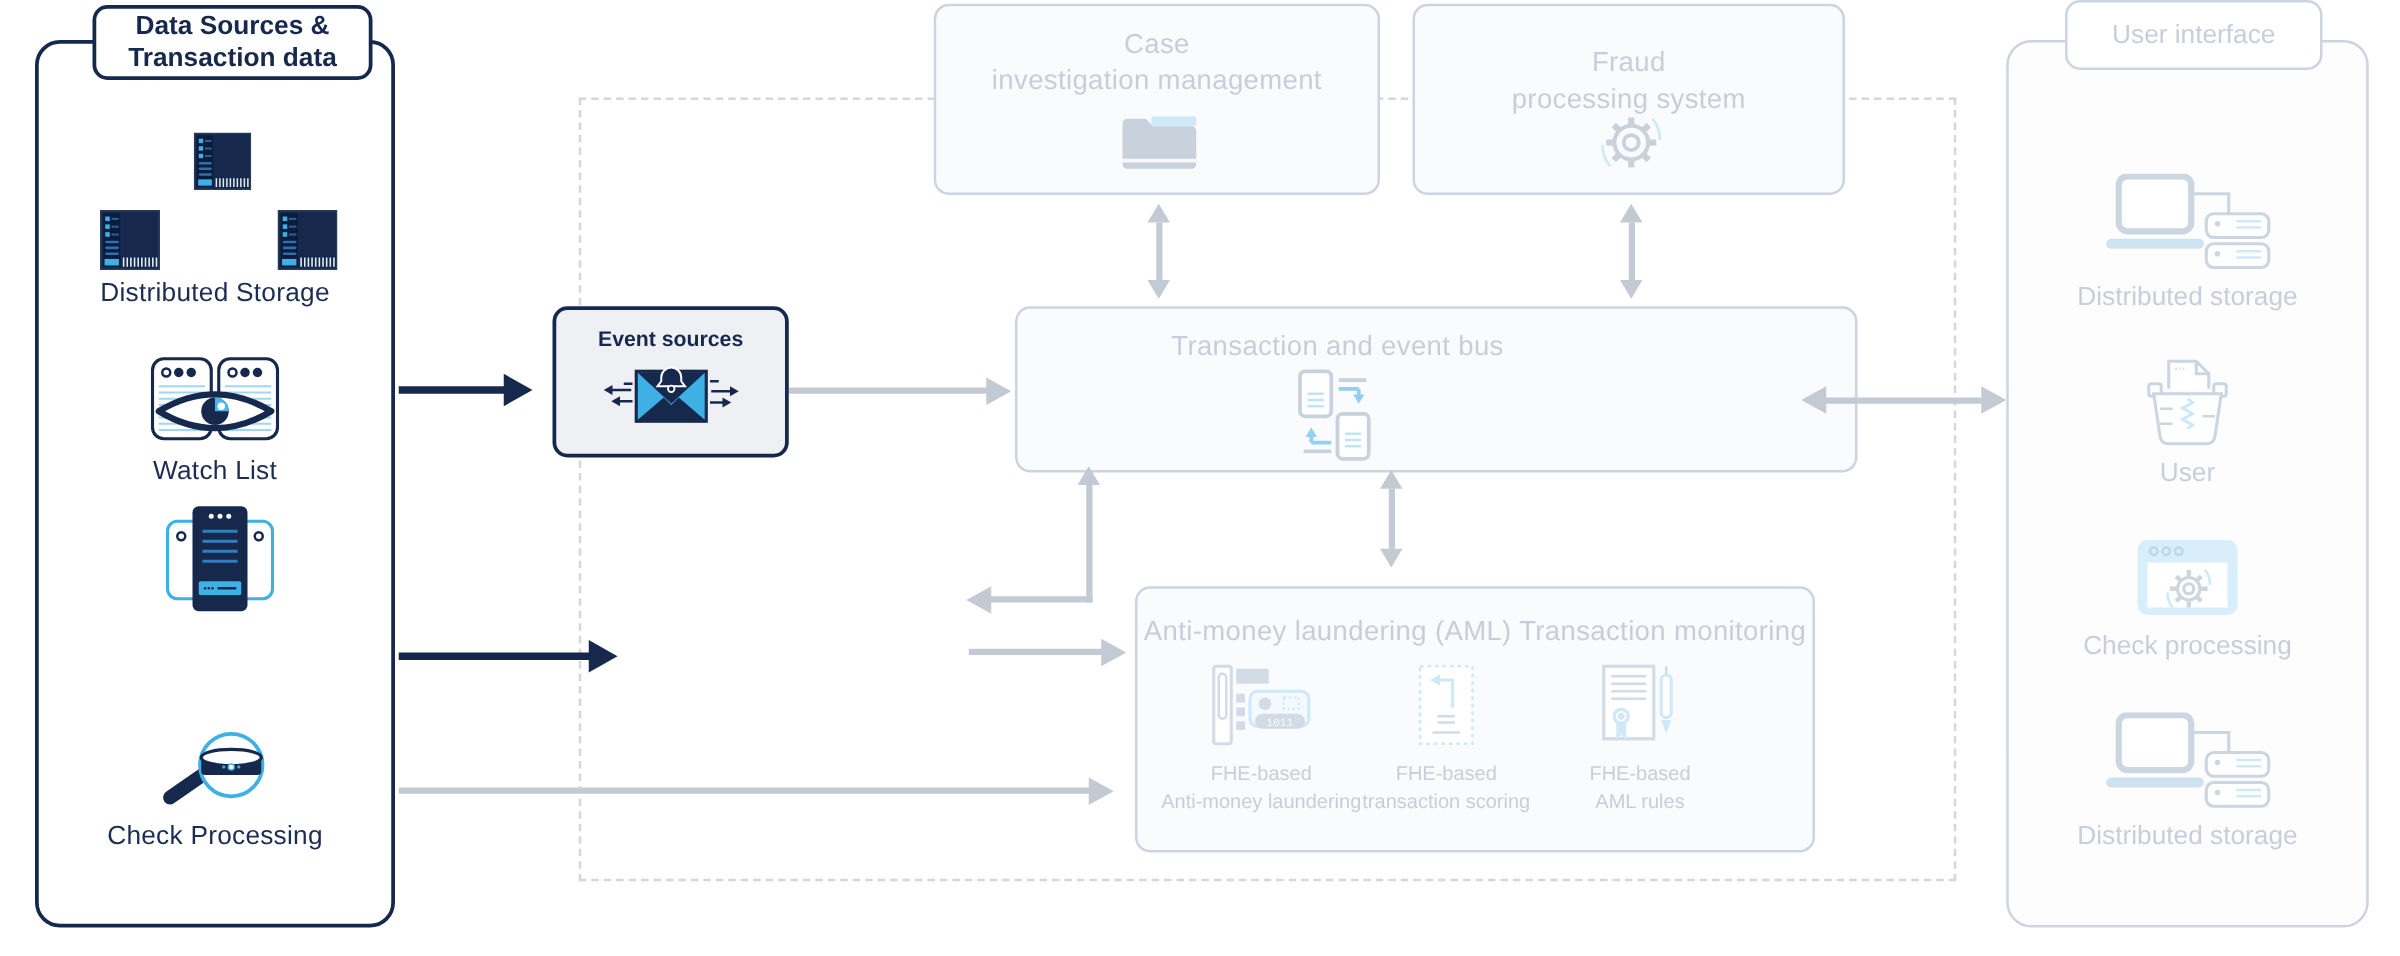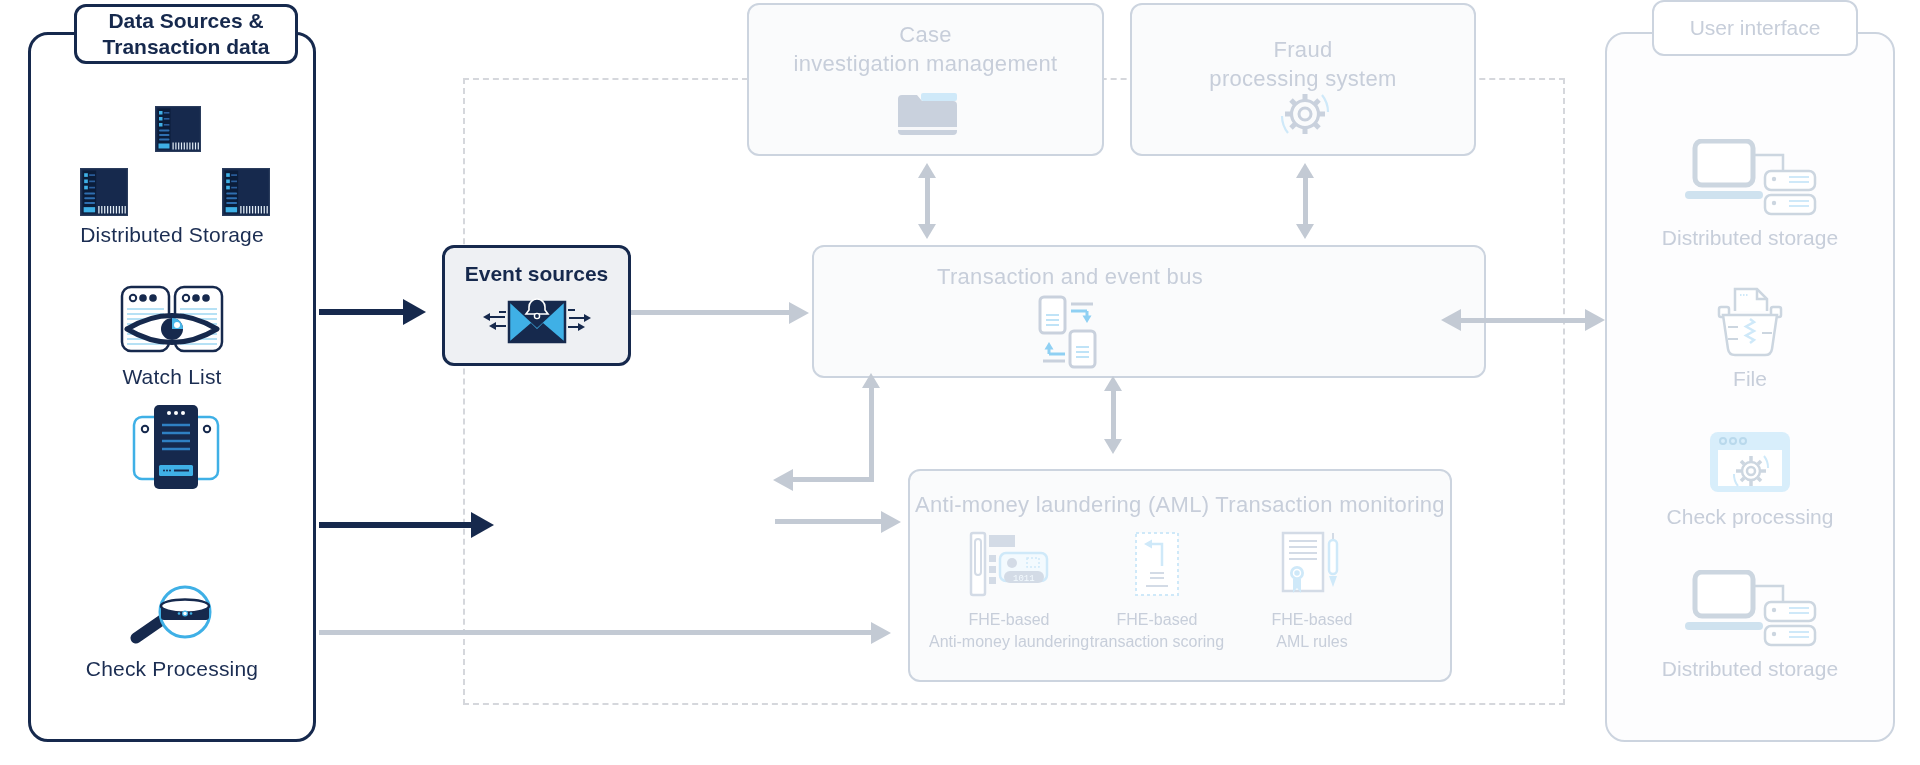--- a/index.html
+++ b/index.html
@@ -13,21 +13,21 @@
   .panel-faded{position:absolute;border:2.5px solid #ccd4df;border-radius:20px;background:#fdfdfe;z-index:2}
   .tagbox-navy{position:absolute;border:3px solid #16294d;border-radius:12px;background:#fff;z-index:6;
     display:flex;align-items:center;justify-content:center;text-align:center;
     color:#16294d;font-size:21px;font-weight:600;line-height:1.25}
   .tagbox-faded{position:absolute;border:2.5px solid #ccd4df;border-radius:12px;background:#fff;z-index:6;
     display:flex;align-items:center;justify-content:center;text-align:center;
     color:#c7ceda;font-size:21px;font-weight:500}
   
   .box-active{position:absolute;background:#eef0f3;border:3px solid #16294d;border-radius:12px;z-index:4;
     display:flex;flex-direction:column;align-items:center}
-  .ttl-active{color:#16294d;font-size:21px;font-weight:700;text-align:center;line-height:1.25}
+  .ttl-active{color:#16294d;font-size:17px;font-weight:700;text-align:center;line-height:1.25}
   
   .box-faded{position:absolute;background:#fafbfc;border:2px solid #ccd4df;border-radius:12px;z-index:2}
   .ttl-faded{color:#c7ceda;font-size:22px;font-weight:500;text-align:center;line-height:1.3;letter-spacing:.3px}
   
   .lbl-navy{position:absolute;left:0;width:100%;text-align:center;color:#1b2d52;font-size:21px;font-weight:500;letter-spacing:.2px}
   .lbl-faded{position:absolute;left:0;width:100%;text-align:center;color:#c7ceda;font-size:21px;font-weight:500}
   .lbl-fhe{position:absolute;width:100%;text-align:center;color:#c7ceda;font-size:16px;font-weight:500;line-height:1.4}
   
   .dashed-region{position:absolute;left:463px;top:78px;width:1102px;height:627px;border:2px dashed #d5d7dc;z-index:0}
   
@@ -361,21 +361,21 @@
       <rect x="4" y="22" width="10" height="10" rx="2" fill="#fff" stroke="#ccd6e0" stroke-width="2.5"></rect>
       <rect x="56" y="22" width="10" height="10" rx="2" fill="#fff" stroke="#ccd6e0" stroke-width="2.5"></rect>
       <path d="M8 30 h54 l-5 34 q-1 6-7 6 h-30 q-6 0-7-6 z" fill="#fff" stroke="#ccd6e0" stroke-width="2.5"></path>
       <path d="M35 34 l4 3 -8 4.5 8 4.5 -8 4.5 8 4.5 -4 3" stroke="#cfe9f9" stroke-width="2.5" fill="none"></path>
       <g stroke="#ccd6e0" stroke-width="2">
           <line x1="13" y1="42" x2="23" y2="42"></line>
           <line x1="13" y1="54" x2="23" y2="54"></line>
           <line x1="47" y1="48" x2="57" y2="48"></line>
         </g>
     </svg>
-    <div class="lbl-faded" style="top:333px">File</div>
+    <div class="lbl-faded" style="top:333px">User</div>
 
     <svg class="abs icon" style="left:101px;top:396px" width="84" height="64" viewBox="0 0 84 64">
       <rect x="2" y="2" width="80" height="60" rx="8" fill="#d8eefb"></rect>
       <g fill="none" stroke="#b9d9ec" stroke-width="2">
         <circle cx="15" cy="11" r="3"></circle>
           <circle cx="25" cy="11" r="3"></circle>
           <circle cx="35" cy="11" r="3"></circle>
       </g>
       <rect x="10" y="20" width="64" height="36" fill="#fff"></rect>
       <path d="M56 26 a18 18 0 0 1 4 12" stroke="#cfe9f9" stroke-width="2" fill="none"></path>

